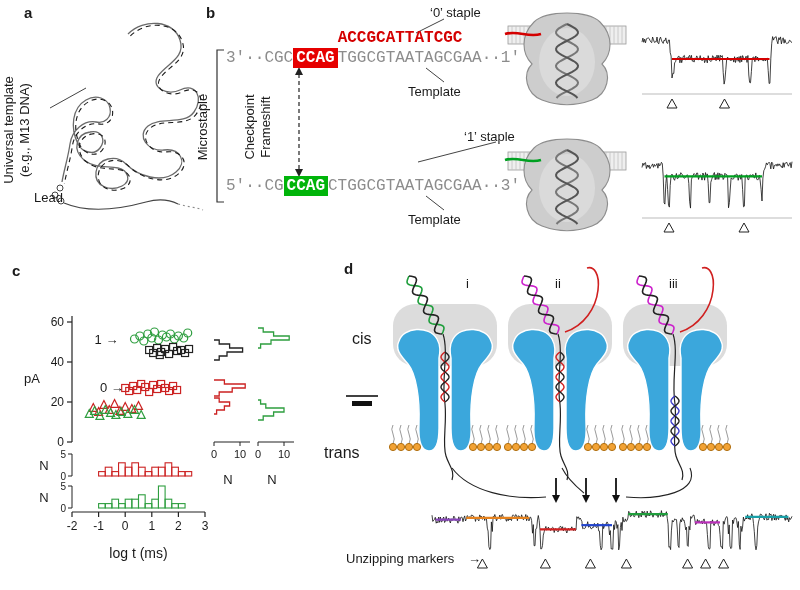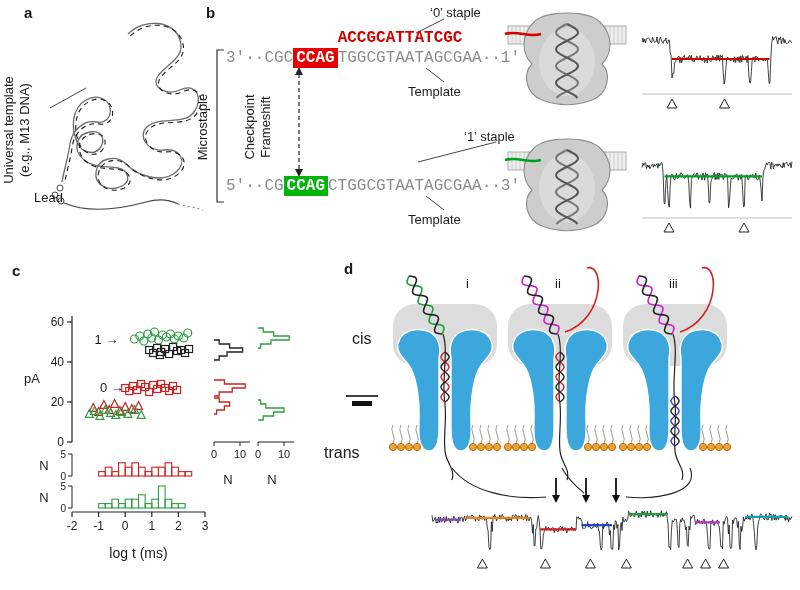--- a/index.html
+++ b/index.html
@@ -413,13 +413,17 @@
       <div>Checkpoint</div>
       <div>Frameshift</div>
     </div>
   </div>
 
   <div class="lab" style="left:466px;top:276px">i</div>
   <div class="lab" style="left:555px;top:276px">ii</div>
   <div class="lab" style="left:669px;top:276px">iii</div>
   <div class="lab cistrans" style="left:352px;top:330px">cis</div>
   <div class="lab cistrans" style="left:324px;top:444px">trans</div>
+  <div class="lab" style="left:346px;top:551px">
+    <span>Unzipping markers</span>
+    <span style="margin-left:10px">→</span>
+  </div>
 </div>
 
 </body></html>

